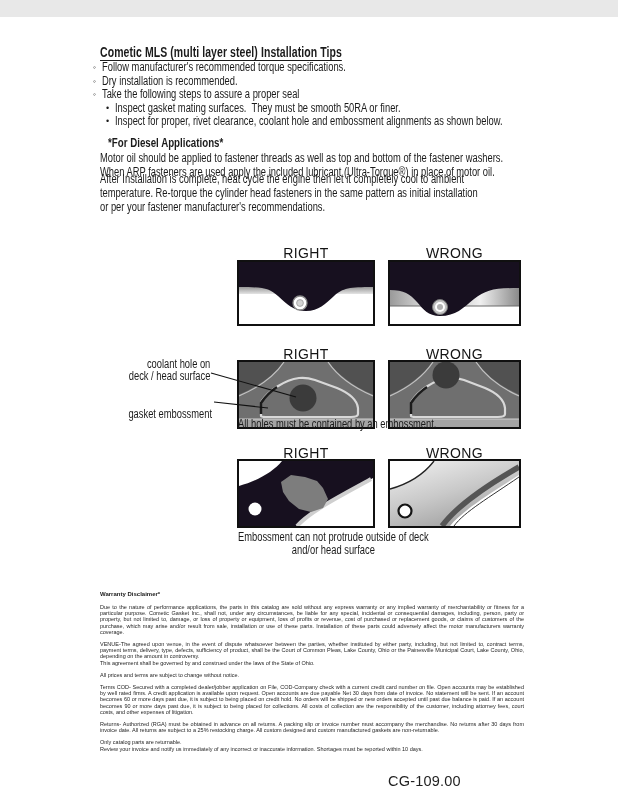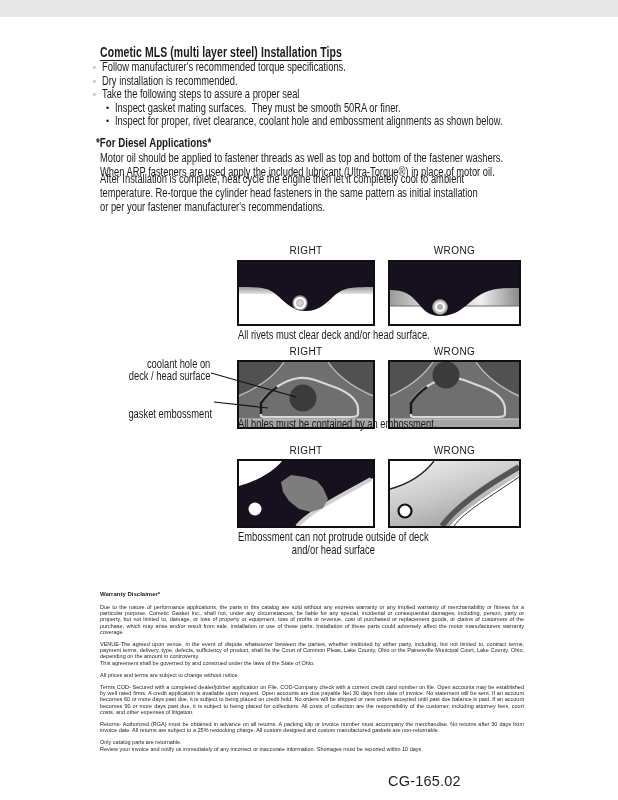--- a/index.html
+++ b/index.html
@@ -19,21 +19,21 @@
 
   .bullets { left:93px; top:44px; width:470px; font-size:12.3px; }
   .b-row { display:flex; align-items:flex-start; height:13.6px; line-height:13.6px; }
   .b-mark { width:9px; font-size:8.5px; line-height:13.6px; color:#1b1b1b; flex:0 0 9px; }
   .b-sub { padding-left:13px; }
   .b-sub .b-mark { font-size:9px; }
 
   .h-diesel { font-size:12.8px; font-weight:bold; }
   .body-p  { font-size:12.3px; line-height:14.1px; }
 
-  .fig-head { text-align:center; font-size:10px; letter-spacing:0.4px; color:#141414; }
+  .fig-head { text-align:center; font-size:14px; letter-spacing:0.4px; color:#141414; }
   .fig-box { border:2px solid #101010; line-height:0; background:#fff; }
   .fig-cap { font-size:12.3px; line-height:13px; }
 
   .lbl { font-size:12.3px; line-height:12.2px; text-align:right; }
 
   .warranty { left:100px; top:574px; width:424px; }
   .w-h { font-size:6px; font-weight:bold; margin:0 0 7px 0; }
   .w-p { font-size:5.5px; line-height:6.2px; margin:0 0 6px 0; text-align:justify; white-space:pre-line; color:#262626; }
 
   .doc-code { font-size:14.5px; letter-spacing:0.2px; color:#1f1f1f; }
@@ -63,21 +63,21 @@
     <div class="b-row b-sub">
       <span class="b-mark">•</span>
       <span class="cx">Inspect gasket mating surfaces.  They must be smooth 50RA or finer.</span>
     </div>
     <div class="b-row b-sub">
       <span class="b-mark">•</span>
       <span class="cx">Inspect for proper, rivet clearance, coolant hole and embossment alignments as shown below.</span>
     </div>
   </div>
 
-  <div class="abs" style="left:96px; top:116px;text-align:center;">
+  <div class="abs" style="left:108px; top:116px;text-align:center;">
     <span class="cx h-diesel">*For Diesel Applications*</span>
   </div>
   <div class="abs" style="left:100px; top:134px;">
     <span class="cx body-p">Motor oil should be applied to fastener threads as well as top and bottom of the fastener washers.
 When ARP fasteners are used apply the included lubricant (Ultra-Torque®) in place of motor oil.</span>
   </div>
   <div class="abs" style="left:100px; top:155px;">
     <span class="cx body-p">After Installation is complete, heat cycle the engine then let it completely cool to ambient
 temperature. Re-torque the cylinder head fasteners in the same pattern as initial installation
 or per your fastener manufacturer's recommendations.</span>
@@ -115,23 +115,20 @@
       <rect width="129" height="62" fill="#ffffff"></rect>
       <rect x="0" y="26" width="129" height="18" fill="url(#g2)"></rect>
       <rect x="0" y="44" width="129" height="18" fill="#ffffff"></rect>
       <line x1="0" y1="44" x2="129" y2="44" stroke="#6a6a6a" stroke-width="1"></line>
       <path d="M0,0 H129 V26 C104,26 96,28 84,37 C73,46 66,54 50,54 C38,54 33,47 27,40 C20,32 14,28 0,28 Z" fill="#17101f"></path>
       <circle cx="50" cy="45" r="7.5" fill="#c2c2c2" stroke="#777777" stroke-width="1"></circle>
       <circle cx="50" cy="45" r="5" fill="#ffffff"></circle>
       <circle cx="50" cy="45" r="3" fill="#b0b0b0"></circle>
     </svg>
   </div>
-  <div class="abs fig-cap" style="left:238px; top:312px;">
-    <span class="cx">All rivets must clear deck and/or head surface.</span>
-  </div>
 
   <div class="abs fig-head" style="left:237px; top:329px; width:138px;">RIGHT</div>
   <div class="abs fig-head" style="left:388px; top:329px; width:133px;">WRONG</div>
 
   <div class="abs lbl" style="left:60px; top:341px; width:150px;text-decoration:underline;">
     <span class="cx-r">coolant hole on
 deck / head surface</span>
   </div>
   <div class="abs lbl" style="left:60px; top:391px; width:152px;">
     <span class="cx-r">gasket embossment</span>
@@ -214,15 +211,15 @@
     <p class="w-p">Due to the nature of performance applications, the parts in this catalog are sold without any express warranty or any implied warranty of merchantability or fitness for a particular purpose.  Cometic Gasket Inc., shall not, under any circumstances, be liable for any special, incidental or consequential damages, including, person, party or property, but not limited to, damage, or loss of property or equipment, loss of profits or revenue, cost of purchased or replacement goods, or claims of customers of the purchase, which may arise and/or result from sale, installation or use of these parts.  Installation of these parts could adversely affect the motor manufacturers warranty coverage.</p>
     <p class="w-p">VENUE-The agreed upon venue, in the event of dispute whatsoever between the parties, whether instituted by either party, including, but not limited to, contract terms, payment terms, delivery, type, defects, sufficiency of product, shall be the Court of Common Pleas, Lake County, Ohio or the Painesville Municipal Court, Lake County, Ohio, depending on the amount in controversy.
 This agreement shall be governed by and construed under the laws of the State of Ohio.</p>
     <p class="w-p">All prices and terms are subject to change without notice.</p>
     <p class="w-p">Terms COD- Secured with a completed dealer/jobber application on File, COD-Company check with a current credit card number on file.  Open accounts may be established by well rated firms.  A credit application is available upon request.  Open accounts are due payable Net 30 days from date of invoice.  No statement will be sent.  If an account becomes 60 or more days past due, it is subject to being placed on credit hold.  No orders will be shipped or new orders accepted until past due balance is paid.  If an account becomes 90 or more days past due, it is subject to being placed for collections.  All costs of collection are the responsibility of the customer, including attorney fees, court costs, and other expenses of litigation.</p>
     <p class="w-p">Returns- Authorized (RGA) must be obtained in advance on all returns.  A packing slip or invoice number must accompany the merchandise.  No returns after 30 days from invoice date.  All returns are subject to a 25% restocking charge.  All custom designed and custom manufactured gaskets are non-returnable.</p>
     <p class="w-p">Only catalog parts are returnable.
 Review your invoice and notify us immediately of any incorrect or inaccurate information.  Shortages must be reported within 10 days.</p>
   </div>
 
-  <div class="abs doc-code" style="left:388px; top:756px;">CG-165.02</div>
+  <div class="abs doc-code" style="left:388px; top:756px;">CG-109.00</div>
 
 </div>
 
 </body></html>

